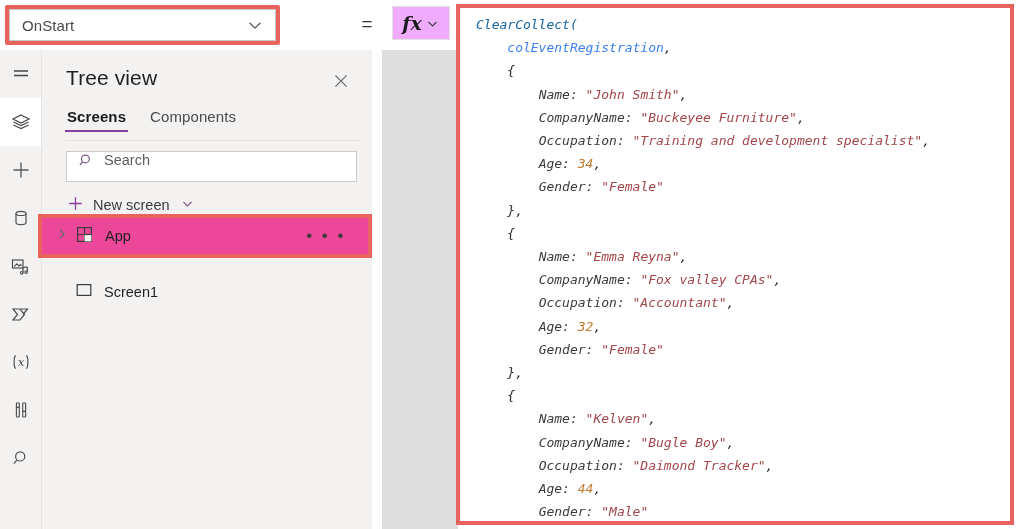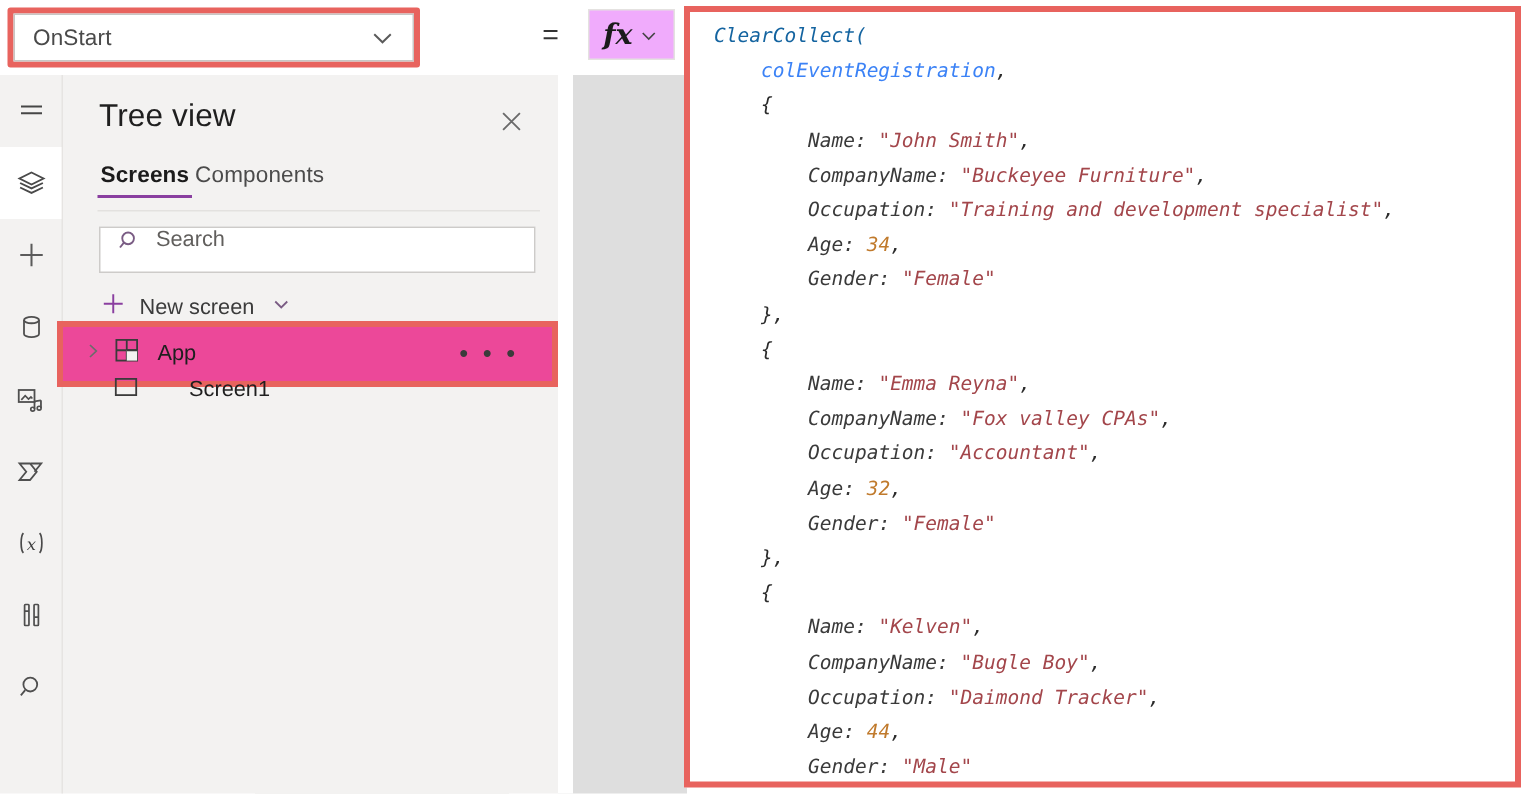--- a/index.html
+++ b/index.html
@@ -65,21 +65,21 @@
   }
   .tv-title{
     position:absolute;left:24px;top:16px;font-size:21px;color:#1f1f1f;
     letter-spacing:.1px;
   }
   .tv-close{
     position:absolute;right:18px;top:18px;width:26px;height:26px;
     display:flex;align-items:center;justify-content:center;
   }
   .tv-tabs{
-    position:absolute;left:23px;top:58px;display:flex;
+    position:absolute;left:23px;top:58px;display:flex;gap:20px;
     align-items:flex-end;
   }
   .tv-tab{
     font-size:15px;color:#4b4b4b;padding:0 2px 7px 2px;position:relative;
     letter-spacing:.1px;
   }
   .tv-tab.active{color:#1b1b1b;font-weight:700;}
   .tv-tab.active:after{
     content:"";position:absolute;left:0;right:0;bottom:0;height:2.5px;
     background:#8a3fa0;
@@ -112,21 +112,21 @@
     display:flex;align-items:center;box-sizing:border-box;
   }
   .tv-row.app-row{background:#ec4899;}
   .tv-row .r-chev{width:16px;margin-left:13px;flex:none;}
   .tv-row .r-ico{margin-left:4px;margin-right:11px;flex:none;}
   .tv-row .r-lbl{font-size:14.5px;color:#1f1f1f;flex:1;}
   .tv-row .r-dots{
     margin-right:22px;font-size:17px;color:#3b3b3b;letter-spacing:2.5px;
     line-height:10px;
   }
-  .tv-row.screen-row{top:192px;gap:22px;}
+  .tv-row.screen-row{top:224px;}
   .tv-row.screen-row .r-ico{margin-left:33px;}
 
   
   #gutter{
     position:absolute;left:372px;top:50px;width:86px;height:479px;
     background:#dedede;
   }
   #gutter:before{
     content:"";position:absolute;left:0;top:0;width:10px;height:479px;
     background:#ffffff;

